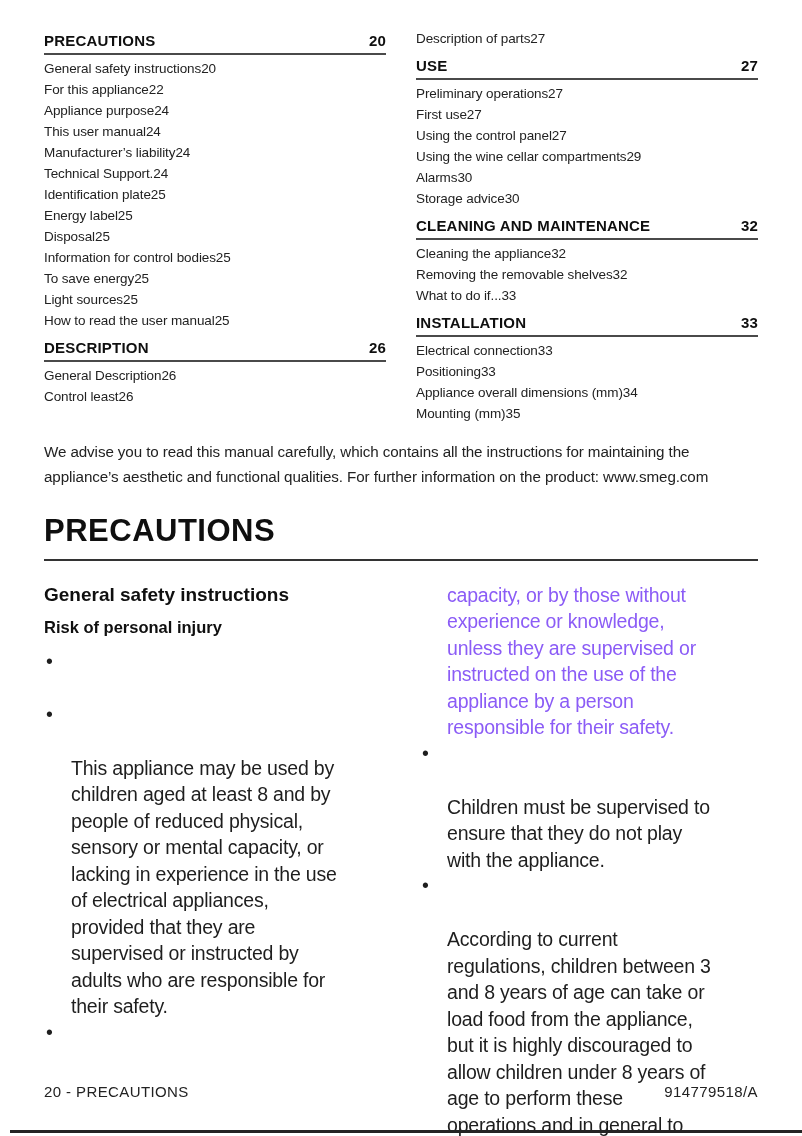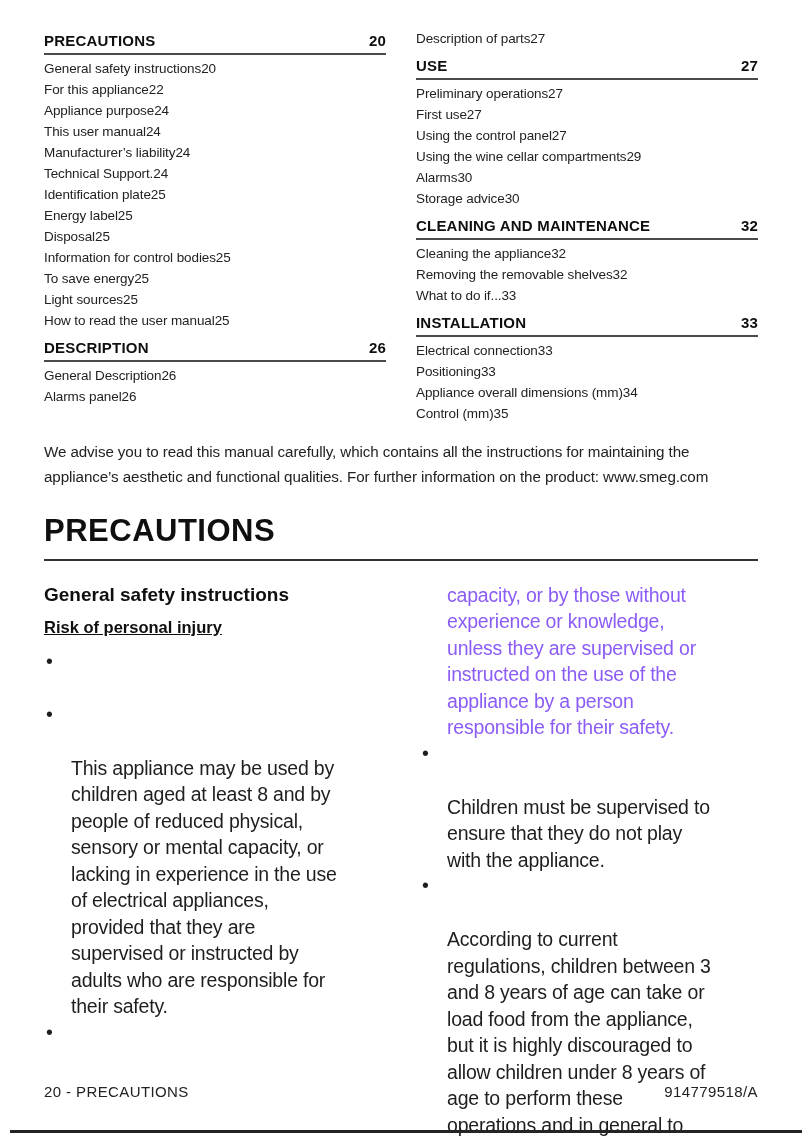--- a/index.html
+++ b/index.html
@@ -39,21 +39,21 @@
   .h1 {
     margin-top:24px;
     font-size:31px; font-weight:700; letter-spacing:.5px; color:#0f0f0f;
     border-bottom:2px solid #333; padding-bottom:10px;
   }
 
   
   .columns { display:flex; gap:38px; margin-top:14px; }
   .col { flex:1; min-width:0; }
   .h2 { font-size:19px; font-weight:700; margin:2px 0 12px 0; color:#0f0f0f; }
-  .h3 { font-size:16.5px; font-weight:700; margin:0 0 12px 0; color:#0f0f0f;text-decoration:underline; }
+  .h3 { font-size:16.5px; font-weight:700; margin:0 0 12px 0; color:#0f0f0f; }
   .bullets { list-style:none; margin:0; padding:0; }
   .bullets li {
     position:relative; padding-left:27px;
     font-size:19.5px; line-height:26.5px;
     white-space:pre-line; letter-spacing:-0.2px; color:#1e1e1e;
   }
   .bullet-dot { position:absolute; left:2px; top:-1px; font-size:19.5px; color:#1e1e1e; }
   .cont {
     padding-left:27px;
     font-size:19.5px; line-height:26.5px;
@@ -137,21 +137,21 @@
       </div>
       <div class="thead">
         <span>DESCRIPTION</span>
         <span>26</span>
       </div>
       <div class="trow">
         <span>General Description</span>
         <span>26</span>
       </div>
       <div class="trow">
-        <span>Alarms panel</span>
+        <span>Control least</span>
         <span>26</span>
       </div>
     </div>
 
     <div class="toc-col">
       <div class="trow">
         <span>Description of parts</span>
         <span>27</span>
       </div>
       <div class="thead">
@@ -208,21 +208,21 @@
       </div>
       <div class="trow">
         <span>Positioning</span>
         <span>33</span>
       </div>
       <div class="trow">
         <span>Appliance overall dimensions (mm)</span>
         <span>34</span>
       </div>
       <div class="trow">
-        <span>Control (mm)</span>
+        <span>Mounting (mm)</span>
         <span>35</span>
       </div>
     </div>
   </div>
 
   <p class="intro">We advise you to read this manual carefully, which contains all the instructions for maintaining the
 appliance’s aesthetic and functional qualities. For further information on the product: www.smeg.com</p>
 
   <h1 class="h1">PRECAUTIONS</h1>
 

